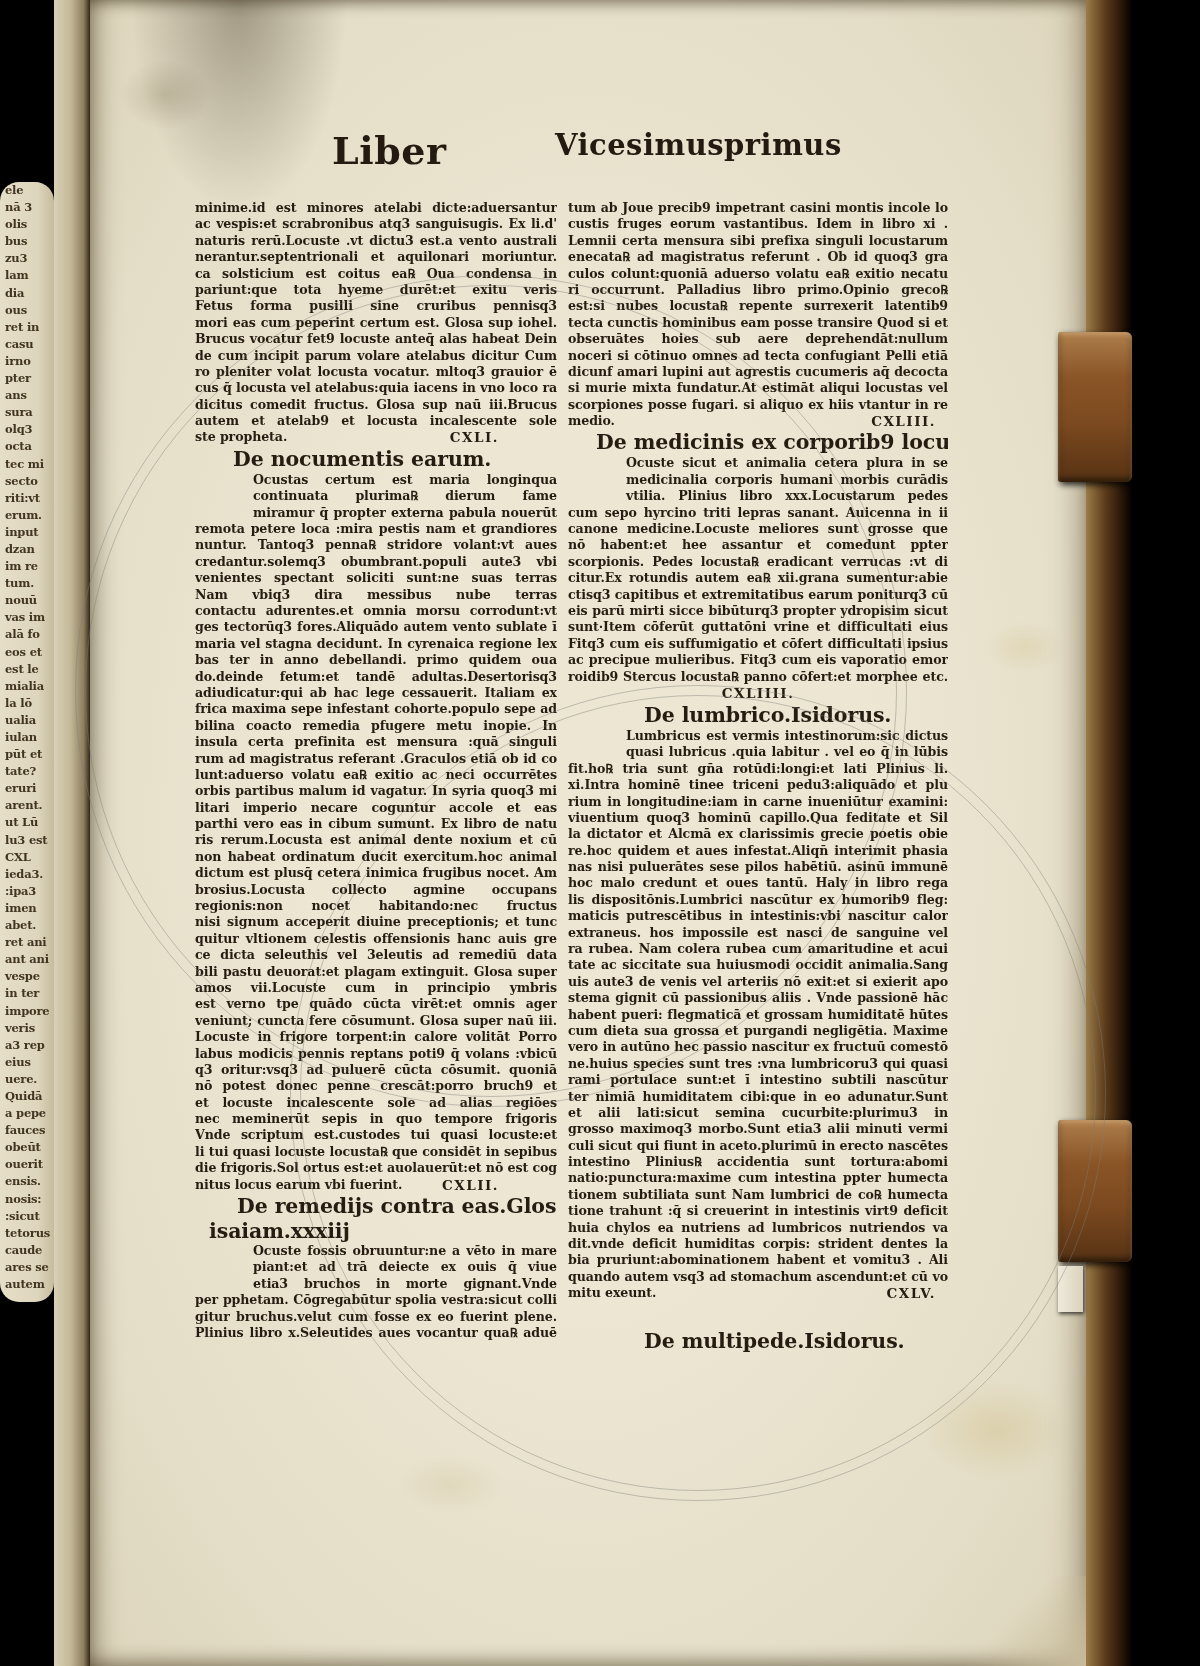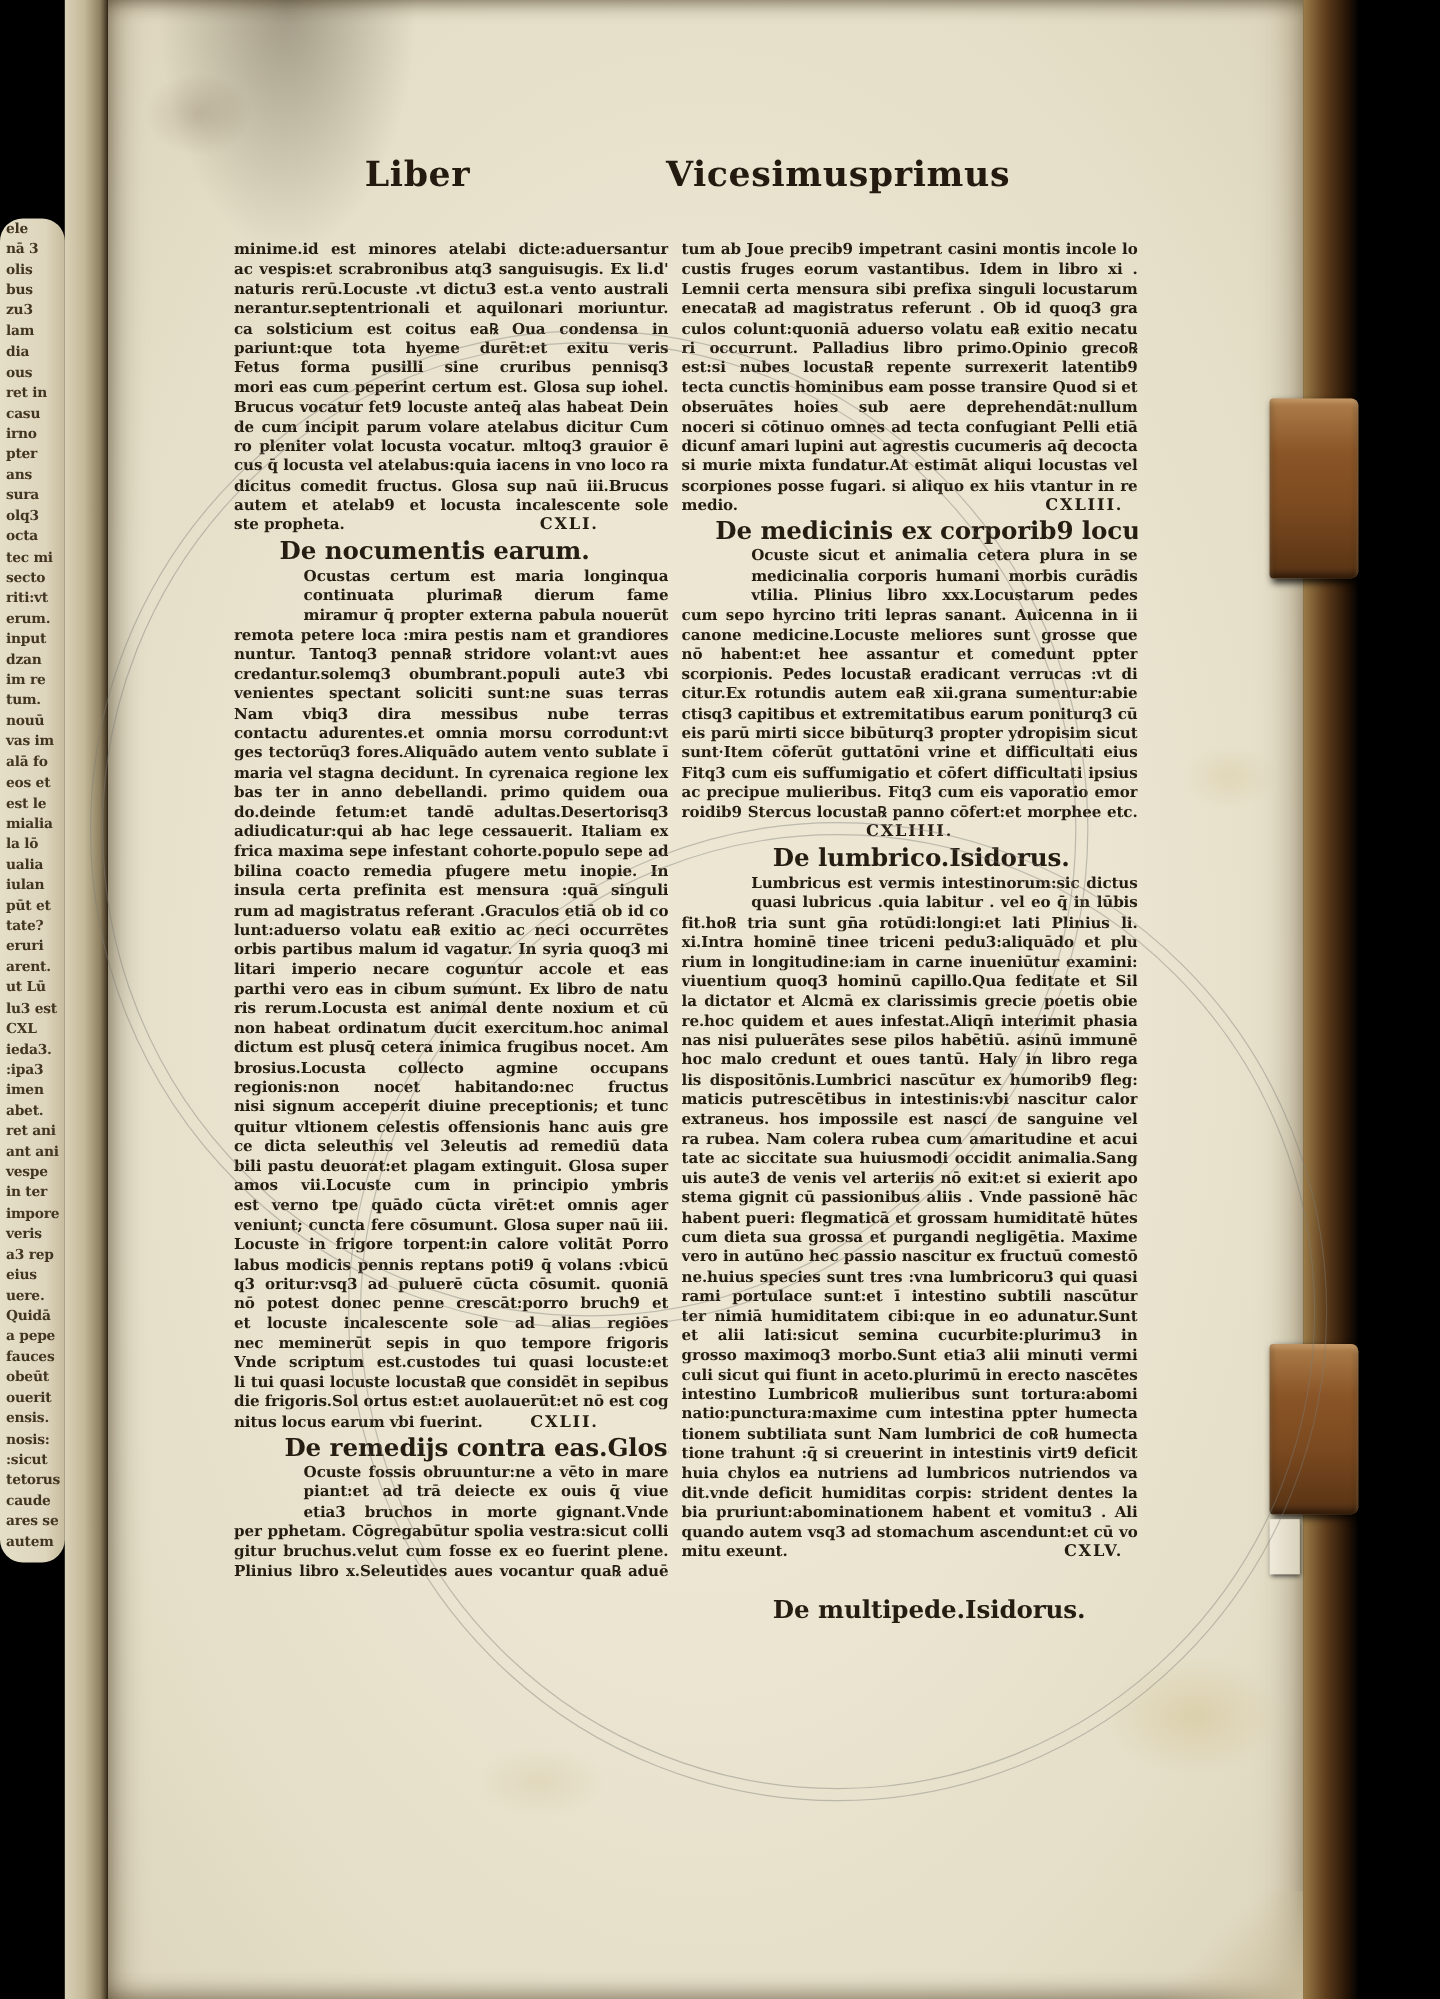--- a/index.html
+++ b/index.html
@@ -32,21 +32,21 @@
                2px 3px 6px rgba(0,0,0,.8);}
   .strap1{top:332px;height:150px;}
   .strap2{top:1120px;height:142px;}
   .tab{position:absolute;left:1058px;top:1266px;width:25px;height:46px;
     background:linear-gradient(90deg,#efeadb,#d9d2bd);box-shadow:1px 2px 4px rgba(0,0,0,.7);}
   
   .ring{position:absolute;border-radius:50%;pointer-events:none;z-index:6;
     border:1.6px solid rgba(125,125,120,.42);}
   
   .header{position:absolute;top:128px;left:0;width:996px;height:40px;color:#241a10;}
-  .header .h-left{position:absolute;left:214px;font-size:29px;font-weight:bold;letter-spacing:.5px;text-align:right;}
+  .header .h-left{position:absolute;left:242px;font-size:38px;font-weight:bold;letter-spacing:.5px;text-align:right;}
   .header .h-right{position:absolute;left:465px;font-size:29px;font-weight:bold;letter-spacing:.5px;}
   .col{position:absolute;top:200px;color:#261c11;font-size:12.6px;font-weight:bold;
        letter-spacing:-0.1px;}
   .col-left{left:105px;width:362px;}
   .col-right{left:478px;width:380px;}
   .tl{text-align:justify;text-align-last:justify;height:16.4px;line-height:16.4px;
       overflow:hidden;white-space:normal;}
   .ind{padding-left:58px;}
   .endline{display:flex;justify-content:space-between;height:16.4px;line-height:16.4px;}
   .chap{font-size:13.5px;letter-spacing:1.5px;}
@@ -215,20 +215,21 @@
       <div class="tl">li tui quasi locuste locusta℞ que considēt in sepibus in</div>
       <div class="tl">die frigoris.Sol ortus est:et auolauerūt:et nō est cog</div>
       <div class="endline">
         <span>nitus locus earum vbi fuerint.</span>
         <span class="chap">CXLII.</span>
       </div>
       <div class="heading" style="padding-left: 42px;">
         <span>De remedijs contra eas.</span>
         <span style="padding-right: 0px;">Glosa super</span>
       </div>
+      <div class="subheading">isaiam.xxxiij</div>
       <div class="tl ind">Ocuste fossis obruuntur:ne a vēto in mare ra</div>
       <div class="tl ind">piant:et ad trā deiecte ex ouis q̄ viue xceperāt</div>
       <div class="tl ind">etia3 bruchos in morte gignant.Vnde dicitur</div>
       <div class="tl">per pphetam. Cōgregabūtur spolia vestra:sicut colli</div>
       <div class="tl">gitur bruchus.velut cum fosse ex eo fuerint plene.</div>
       <div class="tl">Plinius libro x.Seleutides aues vocantur qua℞ aduē</div>
     </div>
   <div id="colR" class="col col-right">
       <div class="tl">tum ab Joue precib9 impetrant casini montis incole lo</div>
       <div class="tl">custis fruges eorum vastantibus.  Idem in libro xi .</div>
@@ -288,21 +289,21 @@
       <div class="tl">stema gignit cū passionibus aliis . Vnde passionē hāc</div>
       <div class="tl">habent pueri: flegmaticā et grossam humiditatē hūtes</div>
       <div class="tl">cum dieta sua grossa et purgandi negligētia. Maxime</div>
       <div class="tl">vero in autūno hec passio nascitur ex fructuū comestō</div>
       <div class="tl">ne.huius species sunt tres :vna lumbricoru3 qui quasi</div>
       <div class="tl">rami portulace sunt:et ī intestino subtili nascūtur prop</div>
       <div class="tl">ter nimiā humiditatem cibi:que in eo adunatur.Sunt</div>
       <div class="tl">et alii lati:sicut semina cucurbite:plurimu3 in intestino</div>
       <div class="tl">grosso maximoq3 morbo.Sunt etia3 alii minuti vermi</div>
       <div class="tl">culi sicut qui fiunt in aceto.plurimū in erecto nascētes</div>
-      <div class="tl">intestino Lumbrico℞ mulieribus sunt tortura:abomi</div>
+      <div class="tl">intestino Plinius℞ accidentia sunt tortura:abomi</div>
       <div class="tl">natio:punctura:maxime cum intestina ppter humecta</div>
       <div class="tl">tionem subtiliata sunt Nam lumbrici de co℞ humecta</div>
       <div class="tl">tione trahunt :q̄ si creuerint in intestinis virt9 deficit</div>
       <div class="tl">huia chylos ea nutriens ad lumbricos nutriendos va</div>
       <div class="tl">dit.vnde deficit humiditas corpis: strident dentes la</div>
       <div class="tl">bia pruriunt:abominationem habent et vomitu3 . Ali</div>
       <div class="tl">quando autem vsq3 ad stomachum ascendunt:et cū vo</div>
       <div class="endline">
         <span>mitu exeunt.</span>
         <span class="chap">CXLV.</span>

